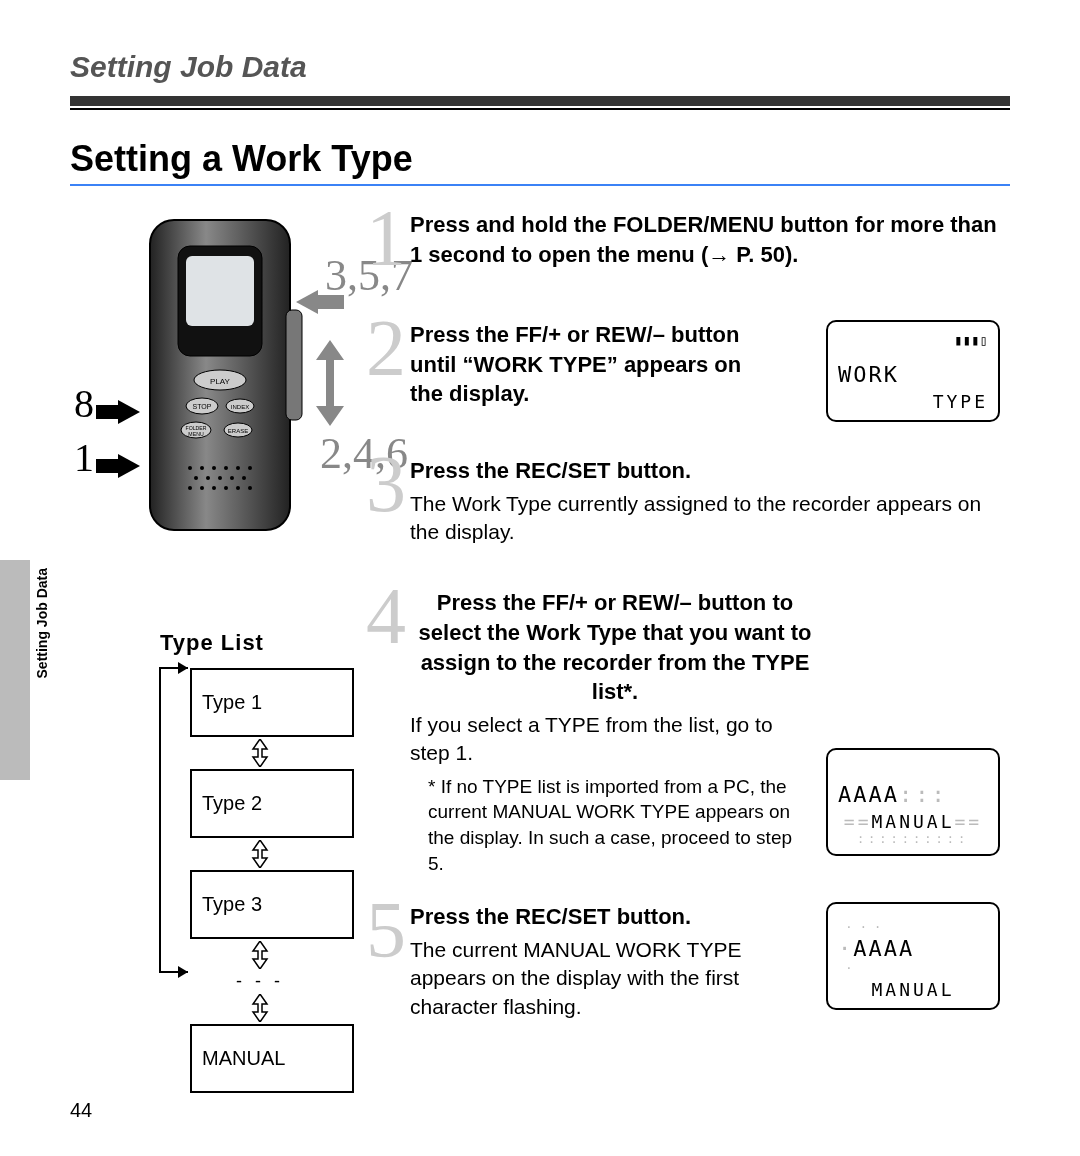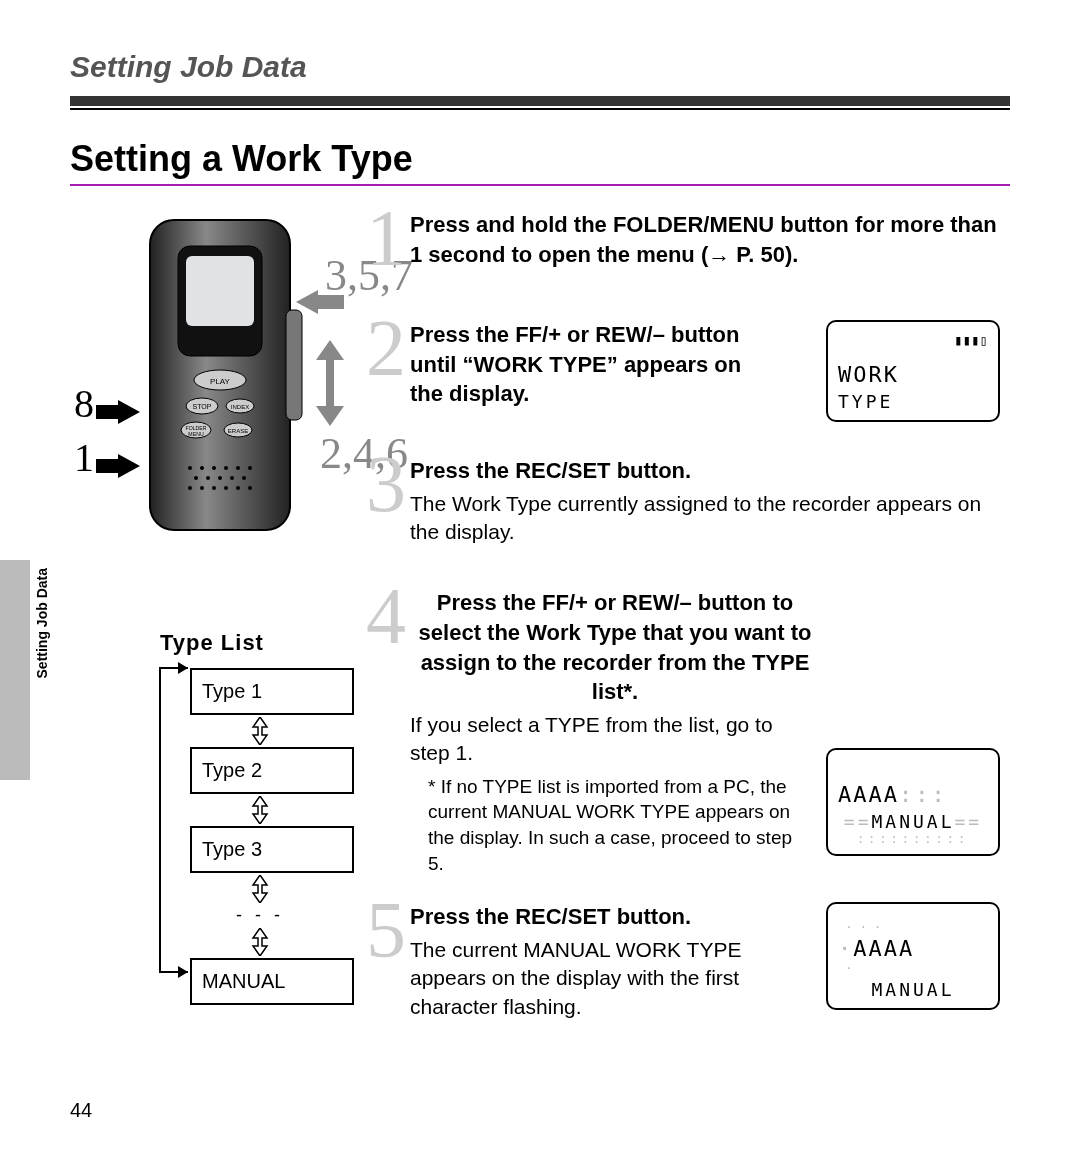--- a/index.html
+++ b/index.html
@@ -27,21 +27,21 @@
   .rule-top {
     border-top: 10px solid #333;
     border-bottom: 2px solid #000;
     height: 0;
     padding-top: 2px;
     margin-bottom: 28px;
   }
   .section-title {
     font-size: 36px;
     font-weight: 900;
-    border-bottom: 2px solid #a21caf;
+    border-bottom: 2px solid #3b82f6;
     padding-bottom: 4px;
     margin-bottom: 24px;
   }
   .content {
     position: relative;
   }
   
   .device-area {
     position: absolute;
     left: 20px;
@@ -126,20 +126,21 @@
     text-align: right;
   }
   .lcd .line1 {
     font-size: 22px;
     letter-spacing: 2px;
     margin-top: 14px;
   }
   .lcd .line2 {
     font-size: 18px;
     letter-spacing: 3px;
+    text-align: right;
     margin-top: 4px;
   }
   .step-flex {
     display: flex;
     gap: 12px;
     align-items: flex-start;
   }
   .step-text { flex: 1; }
   .step-note-flex {
     display:flex; gap:20px; align-items:center;
@@ -154,21 +155,21 @@
   }
   .typelist-title {
     font-weight: 900;
     font-size: 22px;
     margin-bottom: 12px;
     letter-spacing: 1px;
     margin-left: 30px;
   }
   .typelist-row {
     border: 2px solid #000;
-    padding: 10px 10px;
+    padding: 21px 10px;
     font-size: 20px;
     width: 140px;
     margin-left: 60px;
     text-align: left;
     background:#fff;
   }
   .ud-arrow {
     text-align:center;
     width:140px;
     margin-left:60px;

